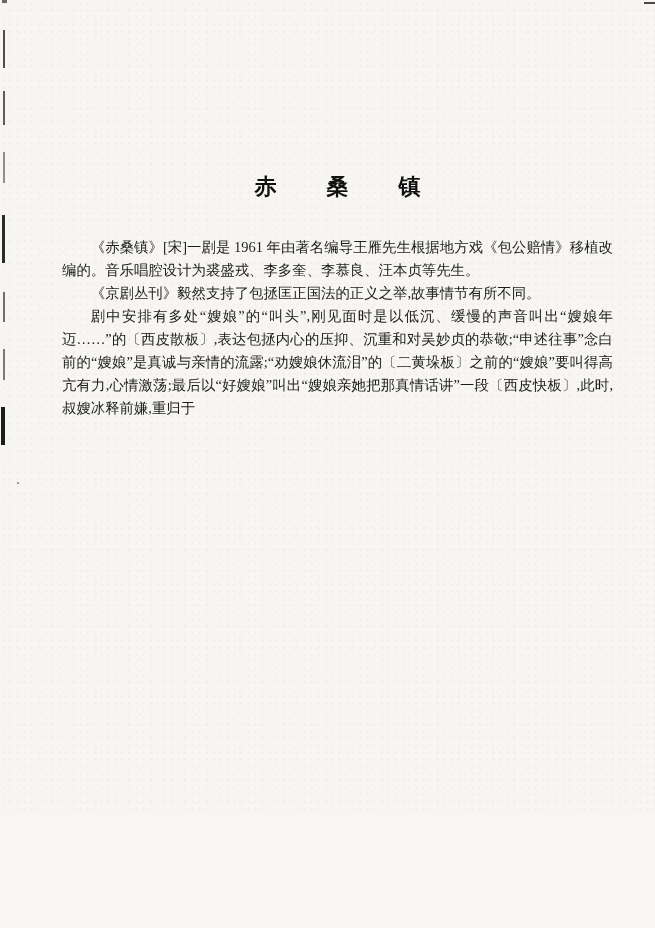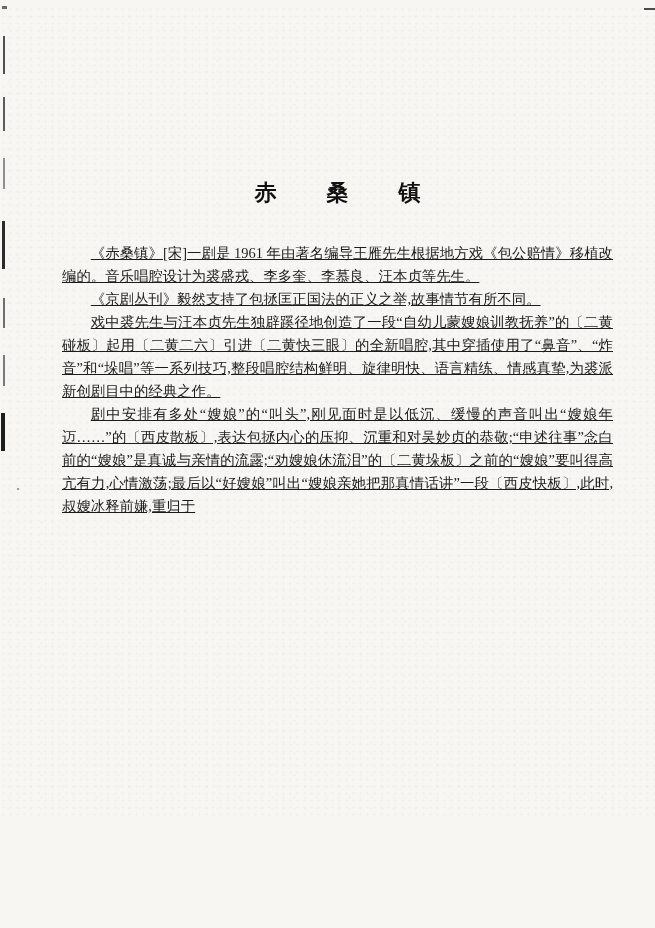--- a/index.html
+++ b/index.html
@@ -8,21 +8,20 @@
     --watermark-name:#a4a09b;
     --watermark-domain:#e08a76;
   }
   html,body{margin:0;padding:0;background:var(--paper);}
   .page{
     position:relative;
     width:655px;height:812px;
     background:var(--paper);
     overflow:hidden;
     font-family:"Liberation Serif","DejaVu Serif",serif;
-    margin-top:6px;
   }
   
   .page::before{
     content:"";position:absolute;inset:0;pointer-events:none;
     background-image:
       radial-gradient(rgba(60,55,50,.03) 1px, transparent 1.4px),
       radial-gradient(rgba(60,55,50,.022) 1px, transparent 1.4px);
     background-size:7px 7px,11px 11px;
     background-position:0 0,3px 5px;
   }
@@ -32,21 +31,21 @@
     font-size:22px;line-height:28px;font-weight:bold;color:#111;
     font-family:"Liberation Sans","DejaVu Sans",sans-serif;
     text-align:center;letter-spacing:50px;padding-left:50px;
     box-sizing:border-box;white-space:nowrap;
   }
   .body-text{
     position:absolute;top:236px;left:62px;width:551px;
     font-size:14.4px;line-height:23px;color:var(--ink);
     text-align:justify;text-justify:inter-ideograph;
   }
-  .body-text p{margin:0;text-indent:2em;text-decoration:underline;}
+  .body-text p{margin:0;text-indent:2em;}
   .pageno{
     position:absolute;left:66px;top:836px;
     font-size:15px;line-height:20px;font-style:italic;
     color:#2a2a2a;letter-spacing:2px;
     font-family:"DejaVu Serif","Liberation Serif",serif;
   }
   .watermark{
     position:absolute;right:9px;top:893px;
     font-size:16px;line-height:22px;white-space:nowrap;
     font-family:"Liberation Sans","DejaVu Sans",sans-serif;
@@ -68,21 +67,20 @@
   <div class="mark" style="left:3px;top:349px;width:2px;height:31px;background:#7a7a7a;"></div>
   <div class="mark" style="left:1px;top:407px;width:4px;height:38px;background:#1d1d1d;"></div>
   <div class="mark" style="left:17px;top:482px;width:2px;height:2px;background:#9a9a9a;"></div>
   <div class="mark" style="left:644px;top:2px;width:11px;height:2px;background:#4a4a4a;"></div>
 
   <h1 class="title">赤桑镇</h1>
 
   <div class="body-text">
     <p>《赤桑镇》[宋]一剧是 1961 年由著名编导王雁先生根据地方戏《包公赔情》移植改编的。音乐唱腔设计为裘盛戎、李多奎、李慕良、汪本贞等先生。</p>
     <p>《京剧丛刊》毅然支持了包拯匡正国法的正义之举,故事情节有所不同。</p>
-    <p>戏中裘先生与汪本贞先生独辟蹊径地创造了一段“自幼儿蒙嫂娘训教抚养”的〔二黄碰板〕起用〔二黄二六〕引进〔二黄快三眼〕的全新唱腔,其中穿插使用了“鼻音”、“炸音”和“垛唱”等一系列技巧,整段唱腔结构鲜明、旋律明快、语言精练、情感真挚,为裘派新创剧目中的经典之作。</p>
     <p>剧中安排有多处“嫂娘”的“叫头”,刚见面时是以低沉、缓慢的声音叫出“嫂娘年迈……”的〔西皮散板〕,表达包拯内心的压抑、沉重和对吴妙贞的恭敬;“申述往事”念白前的“嫂娘”是真诚与亲情的流露;“劝嫂娘休流泪”的〔二黄垛板〕之前的“嫂娘”要叫得高亢有力,心情激荡;最后以“好嫂娘”叫出“嫂娘亲她把那真情话讲”一段〔西皮快板〕,此时,叔嫂冰释前嫌,重归于</p>
   </div>
 
   <div class="pageno">· 299 ·</div>
 
   <div class="watermark">
     <span class="wm-name">歌谱简谱网</span><span class="wm-domain">jianpu.cn</span>
   </div>
 
 </div>

